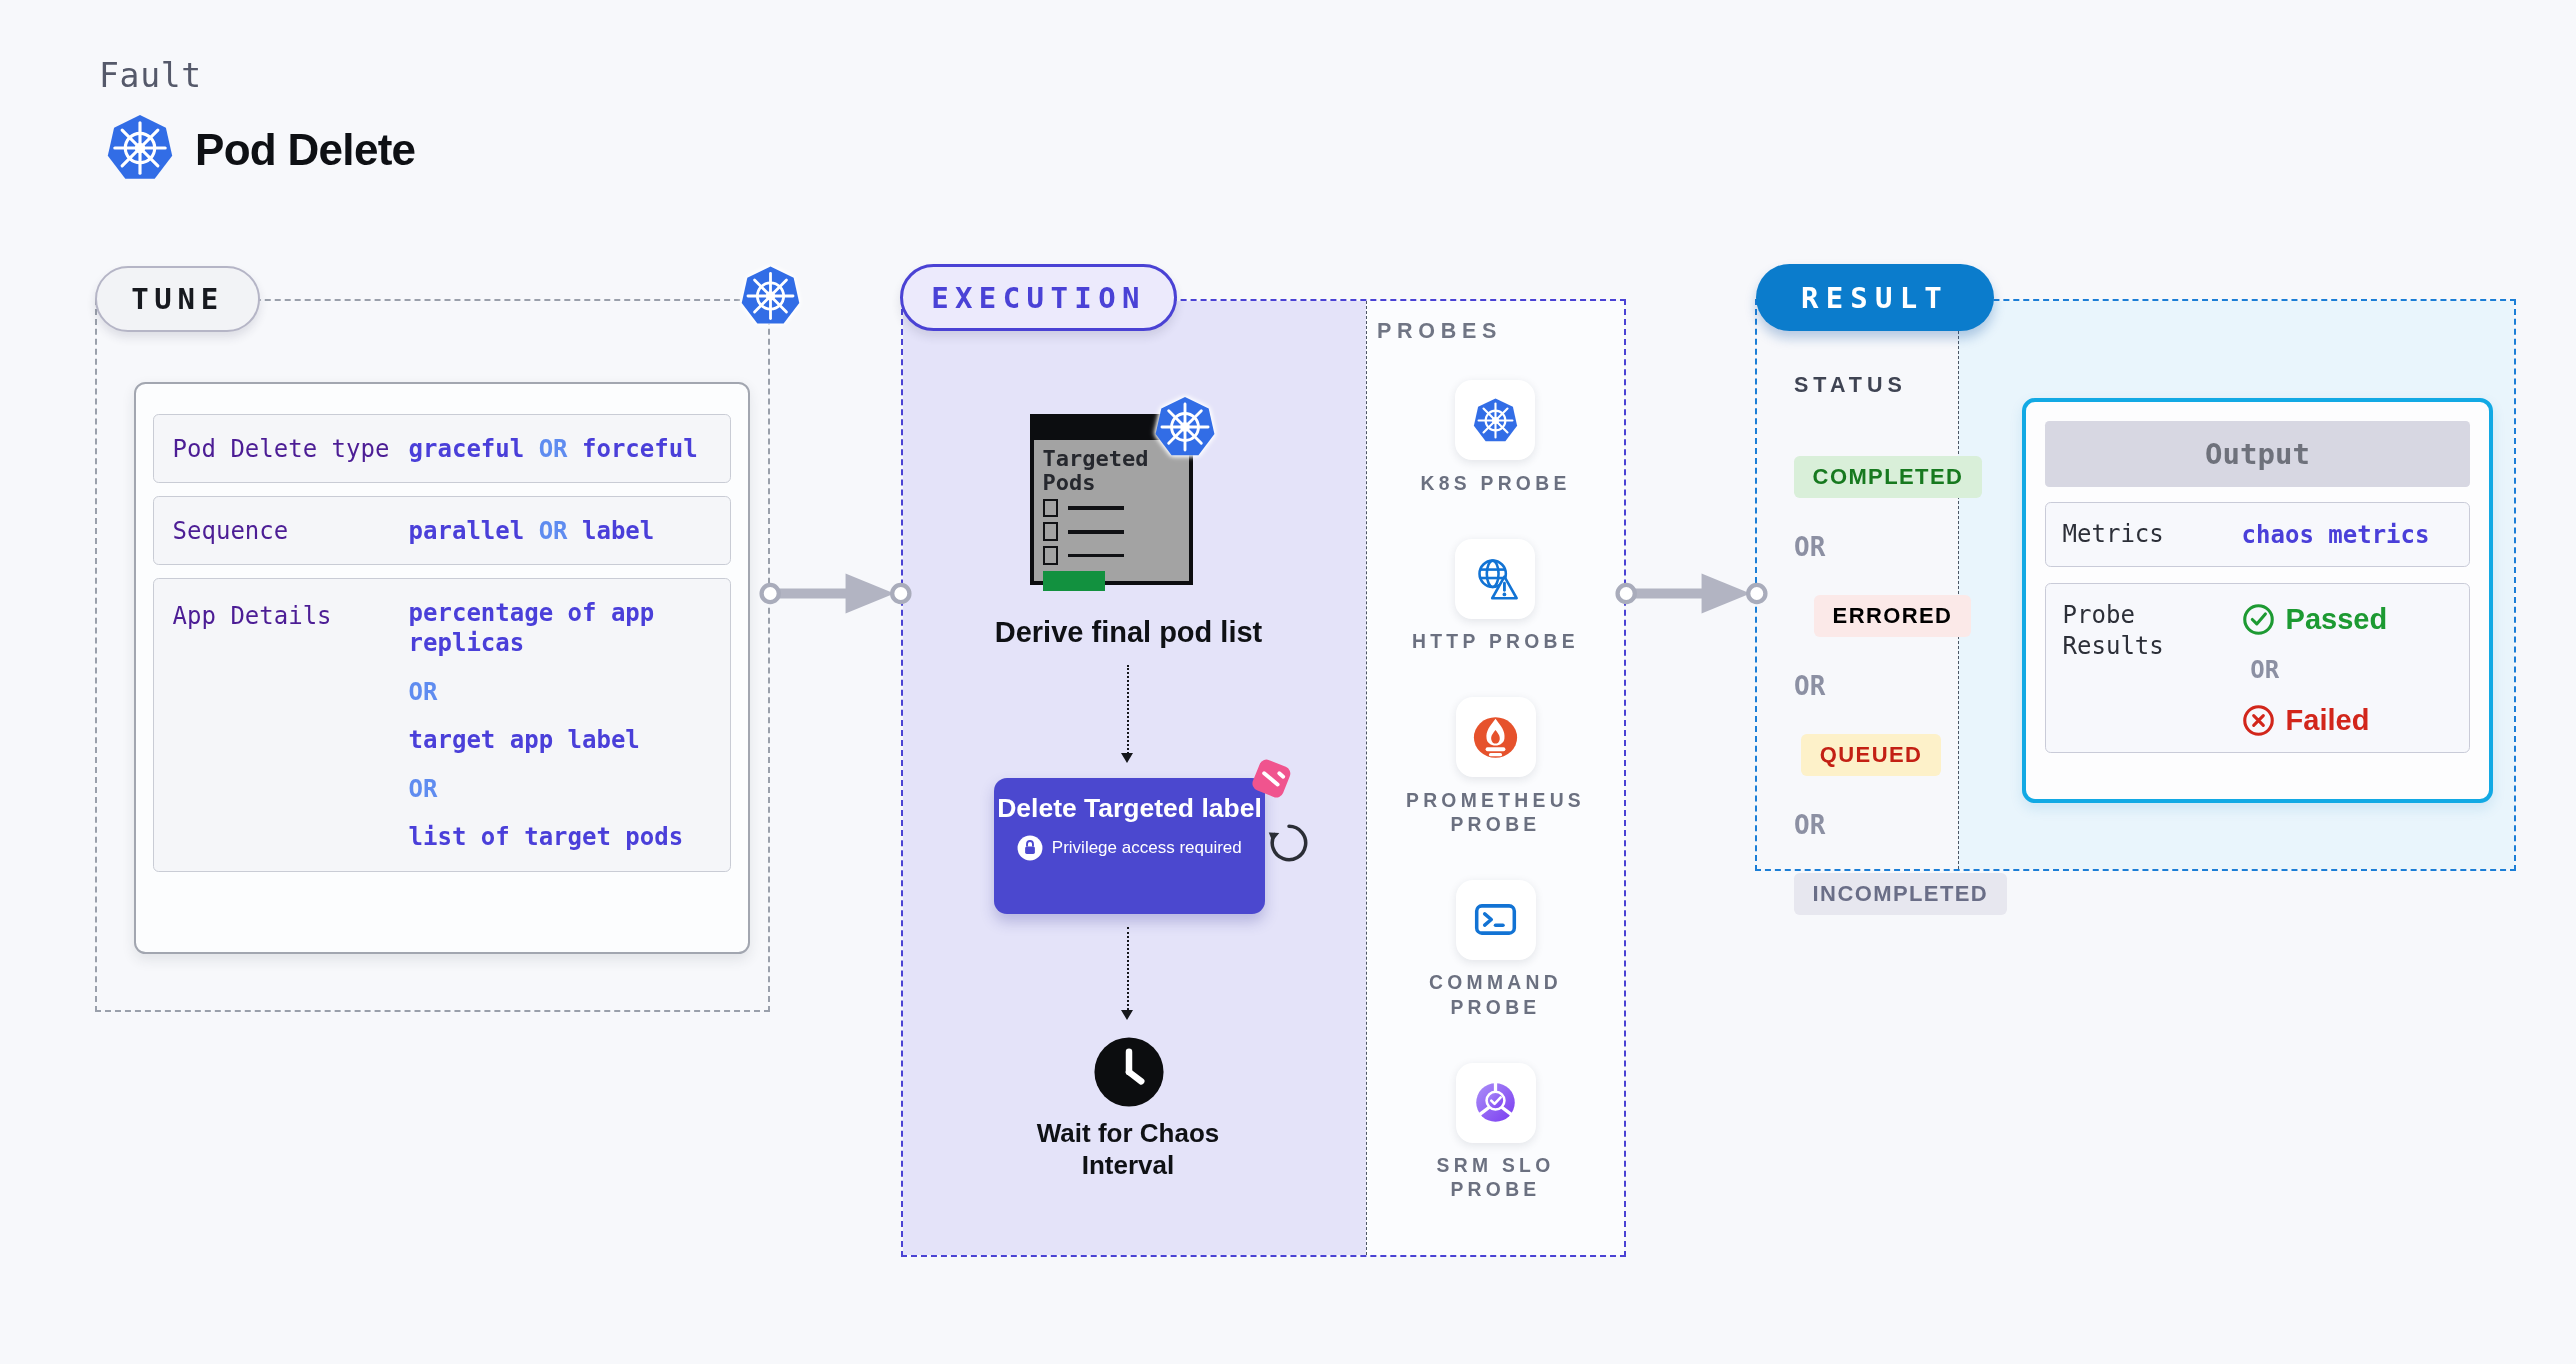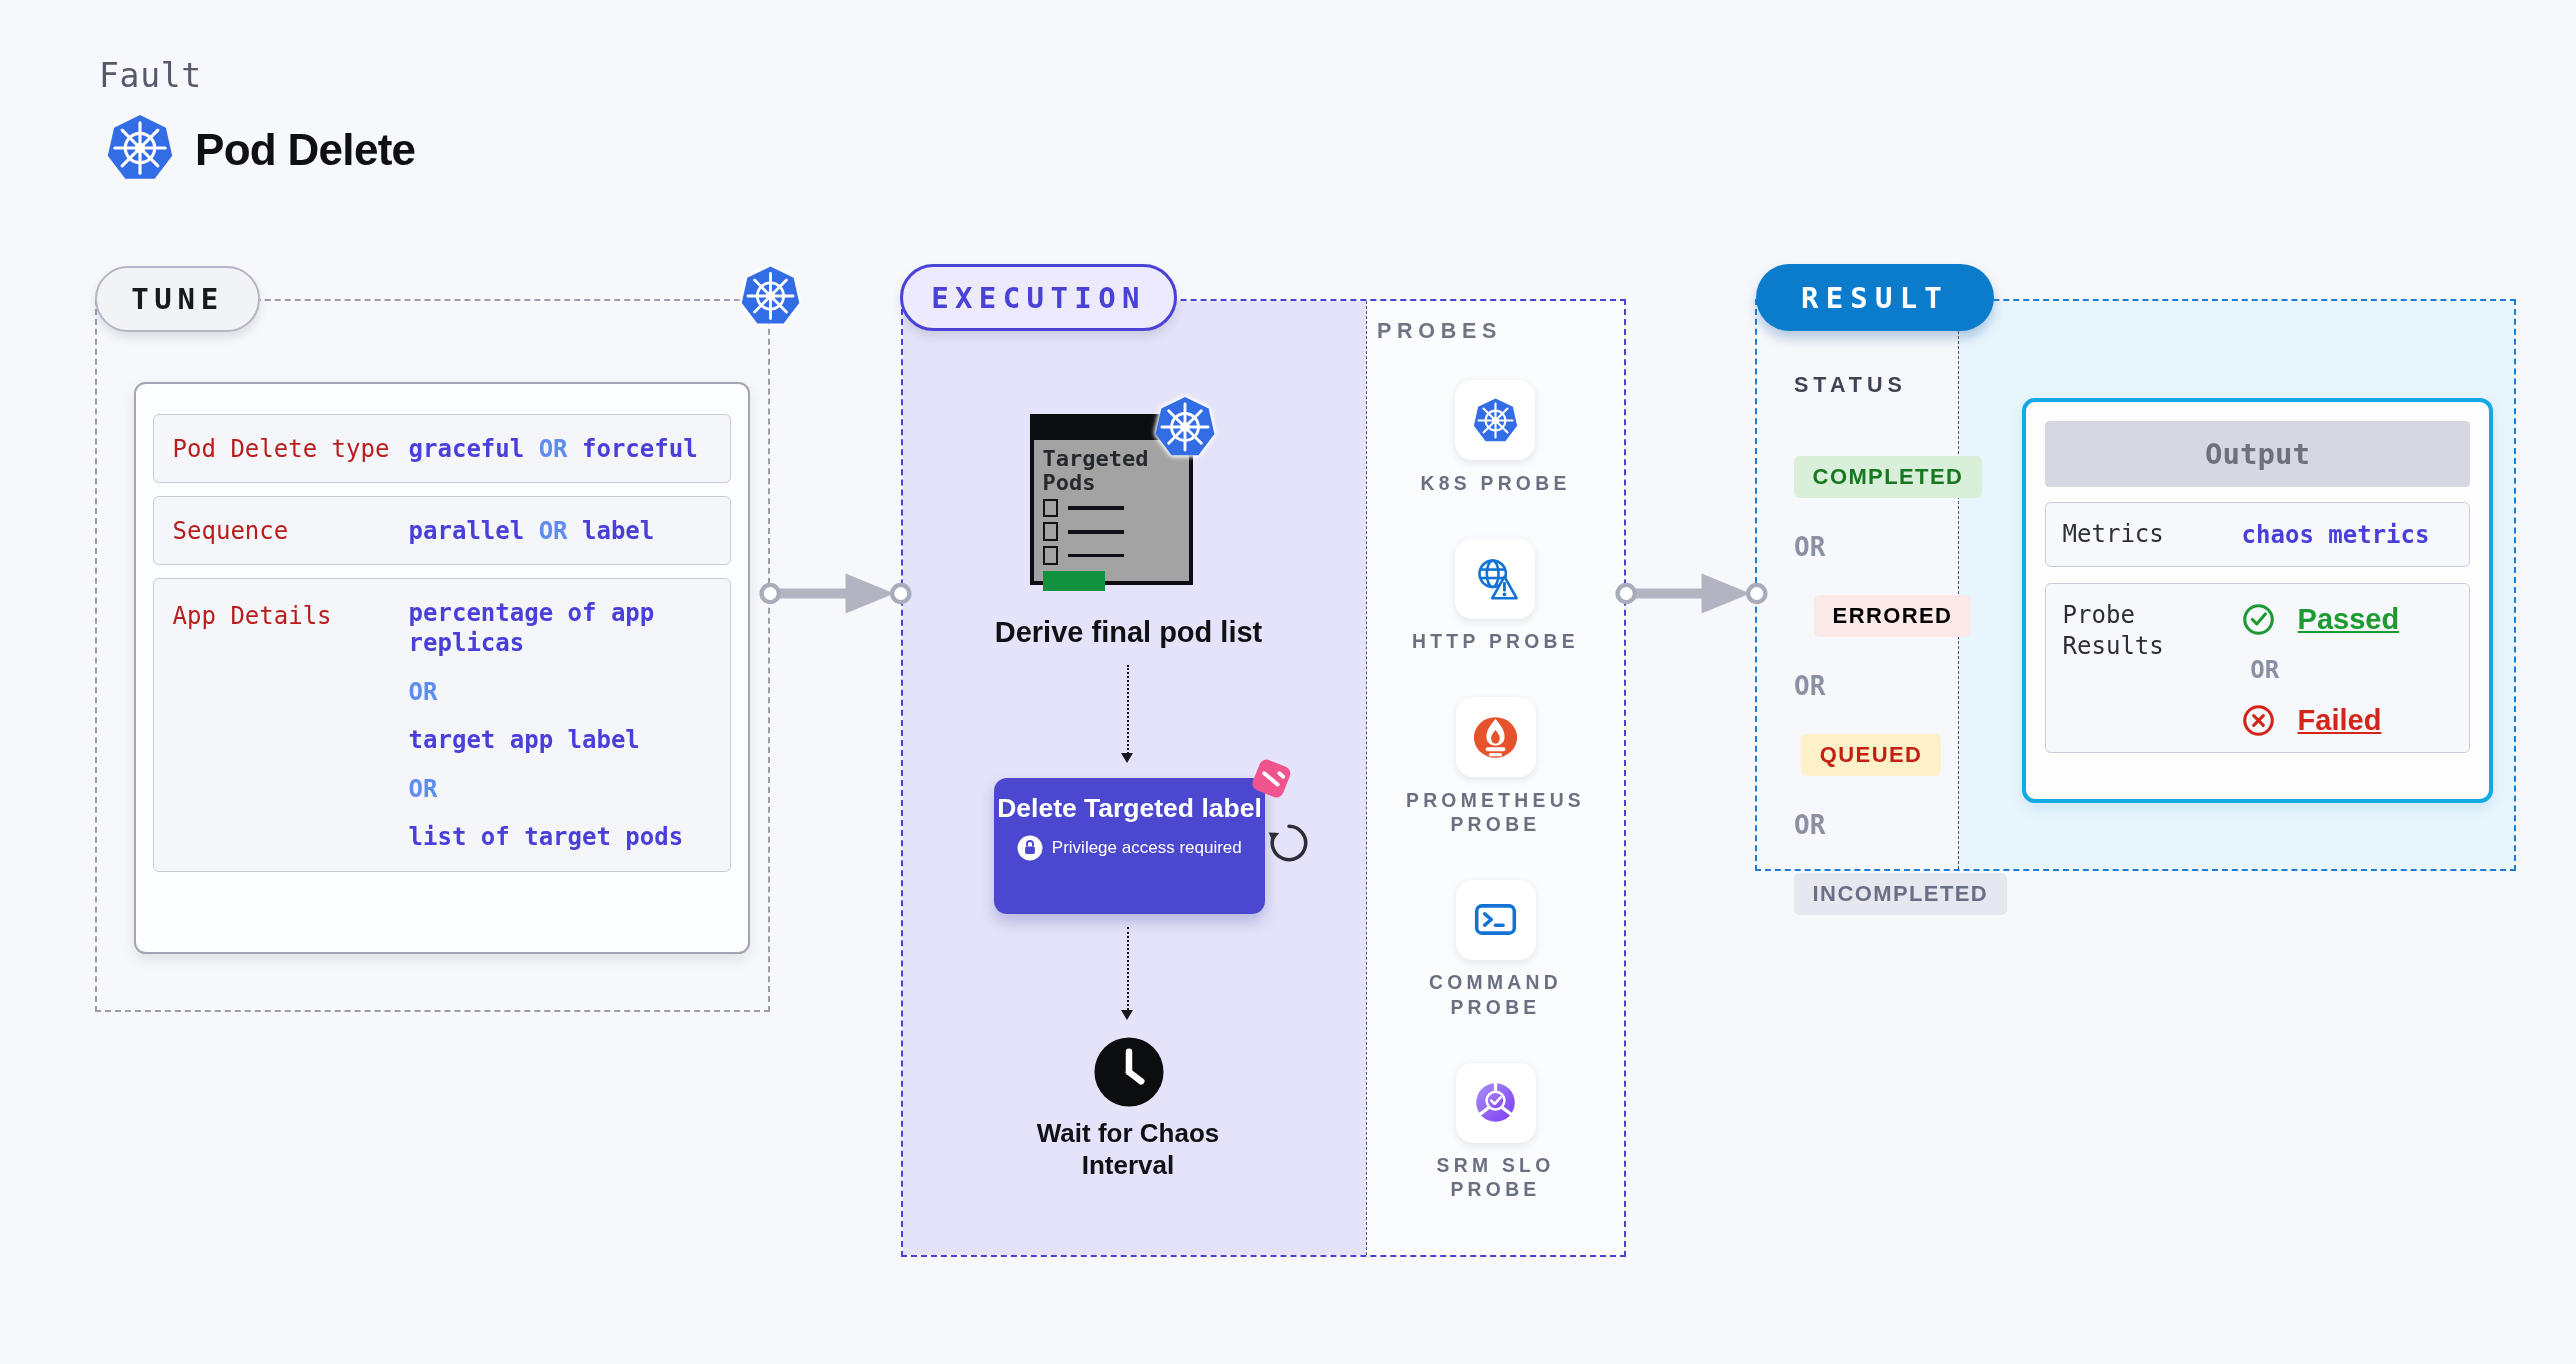--- a/index.html
+++ b/index.html
@@ -41,21 +41,21 @@
   .k8s-corner{left:739px;top:264px;width:63px;height:64px;z-index:7;
               filter:drop-shadow(0 0 2.9px #fff) drop-shadow(0 0 2.1px #fff);}
 
   
   .ui-card{left:134px;top:382px;width:616px;height:572px;background:#fcfdfe;border:2.9px solid #a2a6b0;
            border-radius:11.5px;padding:17px;box-shadow:0 5.7px 13px rgba(40,45,60,.10);z-index:3;}
   .ui-header{height:72px;background:#d9d9e3;border-radius:4.3px;display:flex;align-items:center;
              justify-content:center;font:bold 30px var(--mono);color:#3b3e48;}
   .ui-row{border:1.4px solid #c9ccd5;border-radius:5.7px;background:#f5f6f9;margin-top:13px;
           padding:18.6px;display:grid;grid-template-columns:236px 1fr;align-items:center;}
-  .ui-label{font:24px var(--mono);color:#b91c1c;}
+  .ui-label{font:24px var(--mono);color:#4c1d95;}
   .ui-value{font:bold 24px var(--mono);color:var(--val);line-height:1.25;}
   .seg-or{color:var(--orblue);}
   .ui-row.stacked{align-items:start;}
   .ui-row.stacked .ui-label{padding-top:4.3px;}
   .ui-row.stacked .ui-value > div{margin-bottom:18.6px;}
   .ui-row.stacked .ui-value > div:last-child{margin-bottom:0;}
 
   
   .flow-arrow{position:absolute;z-index:8;}
 
@@ -116,21 +116,21 @@
                border:4.3px solid #12a9e4;border-radius:13px;padding:18.6px;z-index:4;
                box-shadow:0 5.7px 13px rgba(20,120,190,.12);}
   .output-header{height:66px;background:#d7d7e2;border-radius:4.3px;display:flex;align-items:center;
                  justify-content:center;font:bold 29px var(--mono);color:#6e717b;}
   .out-row{border:1.4px solid #c9cbd8;border-radius:5.7px;background:#f7f8fc;margin-top:15.8px;
            padding:15.8px 17px;display:grid;grid-template-columns:179px 1fr;}
   .out-row.metrics{align-items:center;}
   .out-label{font:24px var(--mono);color:#2c2f38;line-height:1.3;}
   .out-value{font:bold 24px var(--mono);color:var(--val);}
   .pr-values{display:flex;flex-direction:column;gap:20px;padding-top:2.9px;}
-  .pr-line{display:flex;align-items:center;gap:23px;font-weight:bold;font-size:29px;text-decoration:underline;}
+  .pr-line{display:flex;align-items:center;gap:11px;font-weight:bold;font-size:29px;}
   .pr-line svg{width:33px;height:33px;flex:none;}
   .pr-passed{color:#1d9a32;}
   .pr-failed{color:#d2261b;}
   .pr-or{font:bold 24px var(--mono);color:#8c90a3;padding-left:8.6px;}
 </style>
 </head>
 <body>
 
 <svg width="0" height="0" style="position:absolute" aria-hidden="true">
   <defs>

